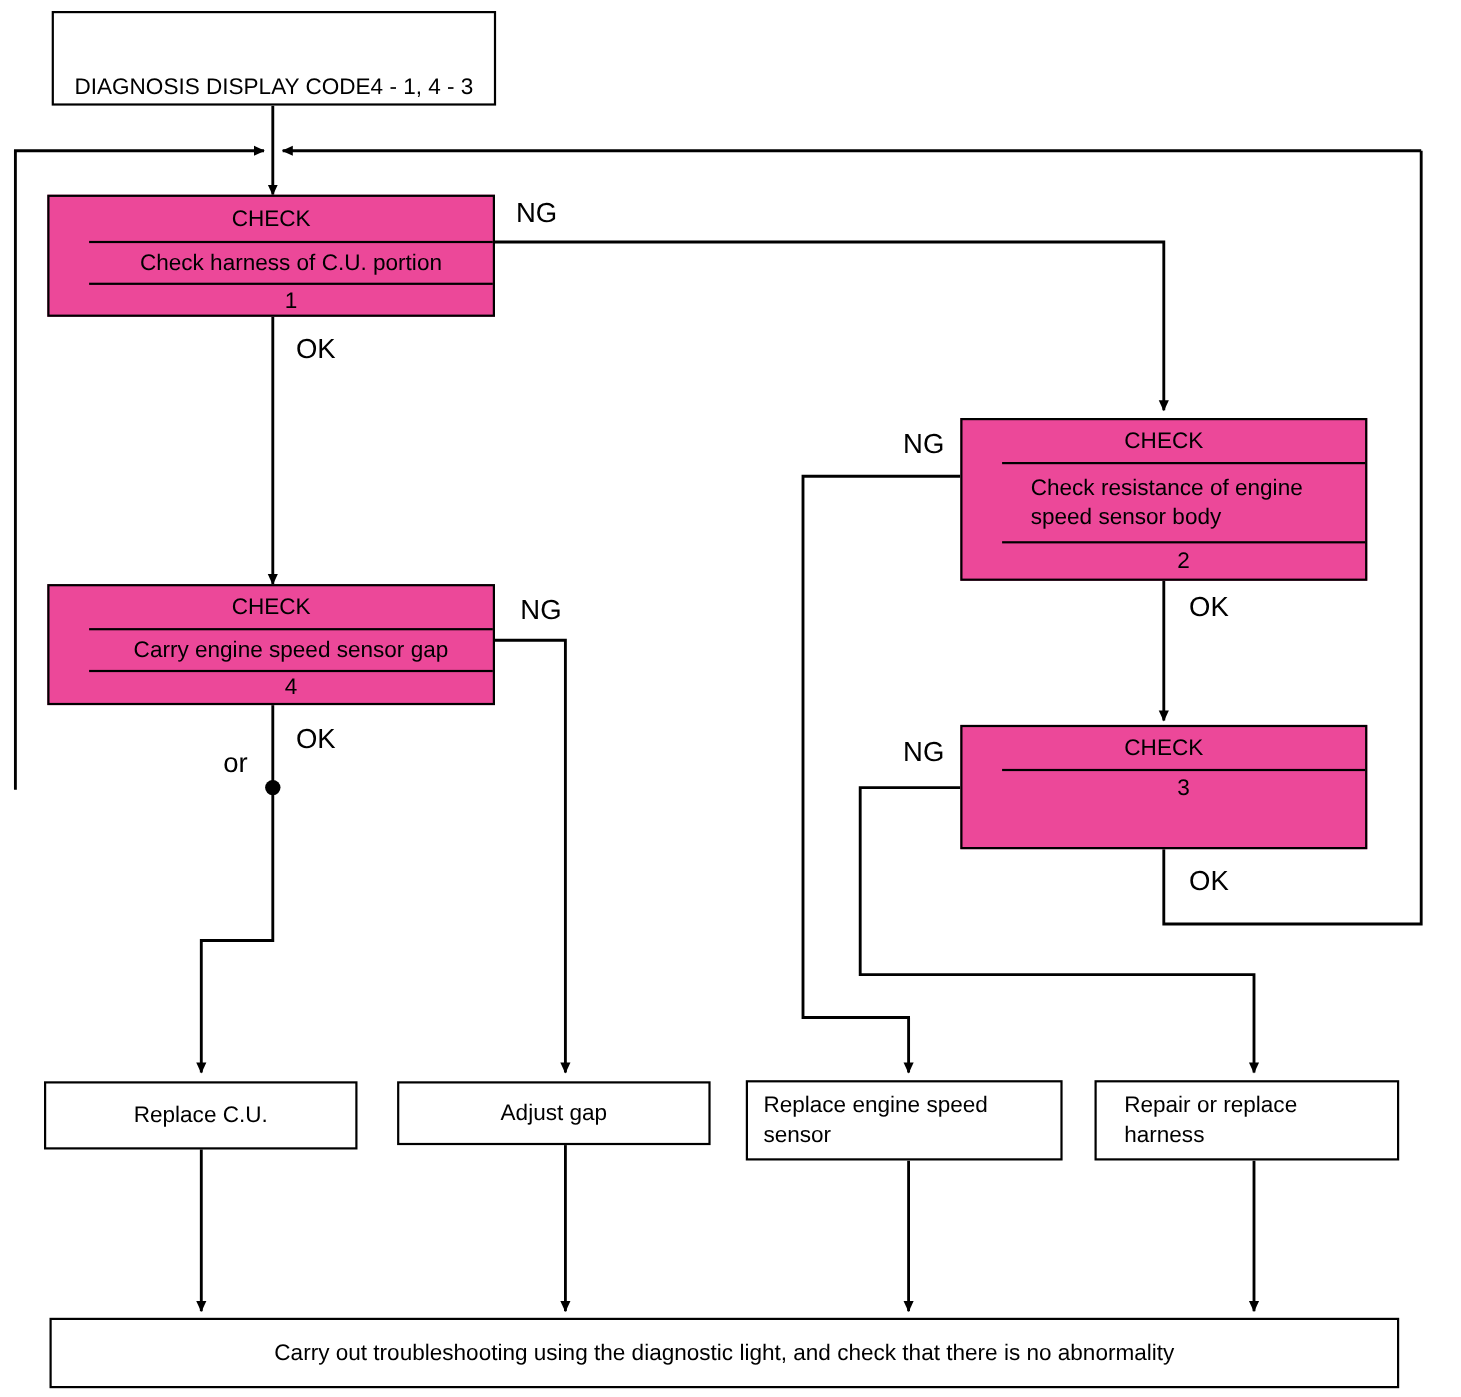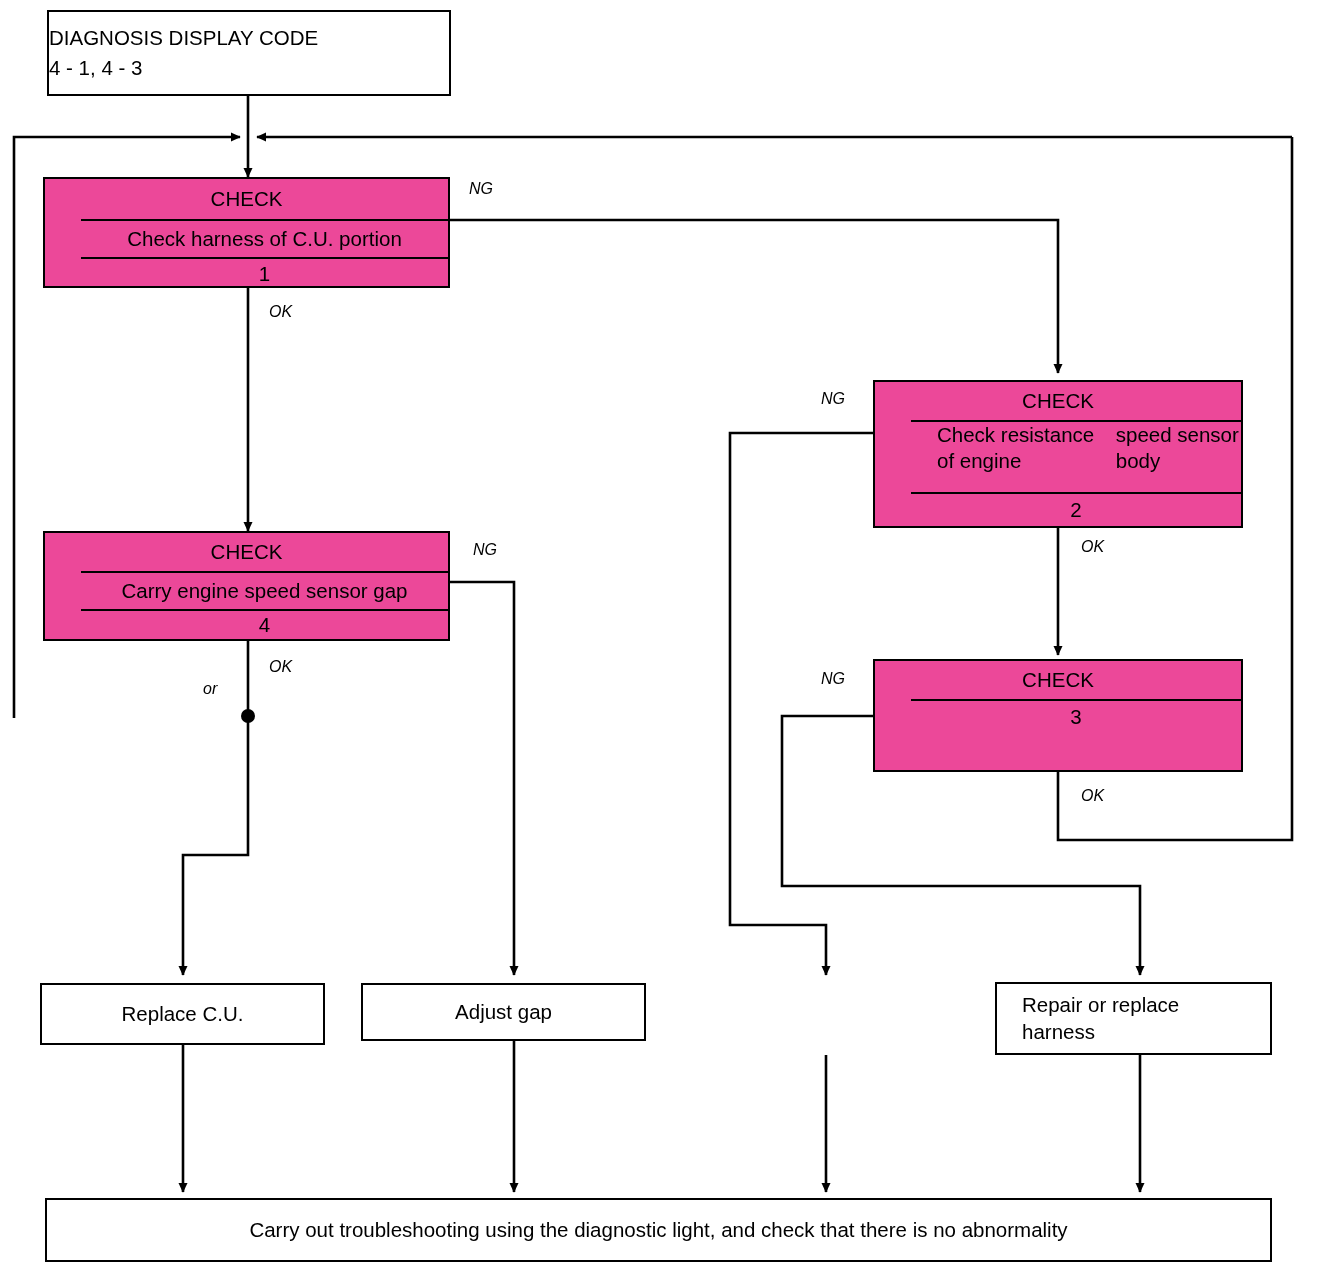--- a/index.html
+++ b/index.html
@@ -9,23 +9,23 @@
     width:1328px;height:1270px;
     background:#ffffff;
     font-family:"Liberation Sans", sans-serif;
     overflow:hidden;
   }
   #edges{position:absolute;left:0;top:0;width:1328px;height:1270px;}
   .node{position:absolute;box-sizing:border-box;border:2.4px solid #000;background:#ec4899;}
   .node .cell{box-sizing:border-box;display:flex;align-items:center;justify-content:center;
     text-align:center;font-size:20.5px;color:#000;line-height:1.25;}
   .node .cell.sep{border-top:2.4px solid #000;margin-left:36px;}
-  .edge-label{position:absolute;font-size:16px;color:#000;white-space:nowrap;font-style:italic;}
+  .edge-label{position:absolute;font-size:25px;color:#000;white-space:nowrap;}
   .start-node{position:absolute;box-sizing:border-box;border:2.4px solid #000;background:#fff;
-    display:flex;flex-direction:column;align-items:flex-start;justify-content:center;
+    display:flex;align-items:flex-end;justify-content:center;
     font-size:20.5px;line-height:1.45;color:#000;text-align:center;}
   .term{position:absolute;box-sizing:border-box;border:2.4px solid #000;background:#fff;
     display:flex;align-items:center;font-size:20.5px;color:#000;line-height:1.3;}
   .term.c{justify-content:center;text-align:center;}
   .term.l{justify-content:flex-start;text-align:left;padding-left:14px;}
   .final{position:absolute;box-sizing:border-box;border:2.4px solid #000;background:#fff;
     display:flex;align-items:center;justify-content:center;text-align:center;
     font-size:20.5px;color:#000;}
 </style>
 </head>
@@ -88,21 +88,21 @@
   </div>
 
   <div class="node" style="left:43px;top:531px;width:407px;height:110px;">
     <div class="cell" style="height:38px;">CHECK</div>
     <div class="cell sep" style="height:38px;">Carry engine speed sensor gap</div>
     <div class="cell sep" style="height:30px;">4</div>
   </div>
 
   <div class="node" style="left:873px;top:380px;width:370px;height:148px;">
     <div class="cell" style="height:38px;">CHECK</div>
-    <div class="cell sep" style="height:72px;align-items:flex-start;padding-left:26px;text-align:left;">
+    <div class="cell sep" style="height:72px;flex-direction:column;align-items:flex-start;padding-left:26px;text-align:left;">
       <span>Check resistance of engine</span>
       <span>speed sensor body</span>
     </div>
     <div class="cell sep" style="height:34px;">2</div>
   </div>
 
   <div class="node" style="left:873px;top:659px;width:370px;height:113px;">
     <div class="cell" style="height:38px;">CHECK</div>
     <div class="cell sep" style="height:33px;">3</div>
   </div>
@@ -117,20 +117,26 @@
   <div class="edge-label" style="left:1081px;top:787px;">OK</div>
 
   <div class="edge-label" style="left:473px;top:541px;">NG</div>
   <div class="edge-label" style="left:269px;top:658px;">OK</div>
   <div class="edge-label" style="left:203px;top:680px;">or</div>
 
   <div class="term c" style="left:40px;top:983px;width:285px;height:62px;">Replace C.U.</div>
 
   <div class="term c" style="left:361px;top:983px;width:285px;height:58px;">Adjust gap</div>
 
+  <div class="term l" style="left:678px;top:982px;width:288px;height:73px;">
+    <div>
+      <div>Replace engine speed</div>
+      <div>sensor</div>
+    </div>
+  </div>
 
   <div class="term l" style="left:995px;top:982px;width:277px;height:73px;padding-left:25px;">
     <div>
       <div>Repair or replace</div>
       <div>harness</div>
     </div>
   </div>
 
   <div class="final" style="left:45px;top:1198px;width:1227px;height:64px;">Carry out troubleshooting using the diagnostic light, and check that there is no abnormality</div>
 

